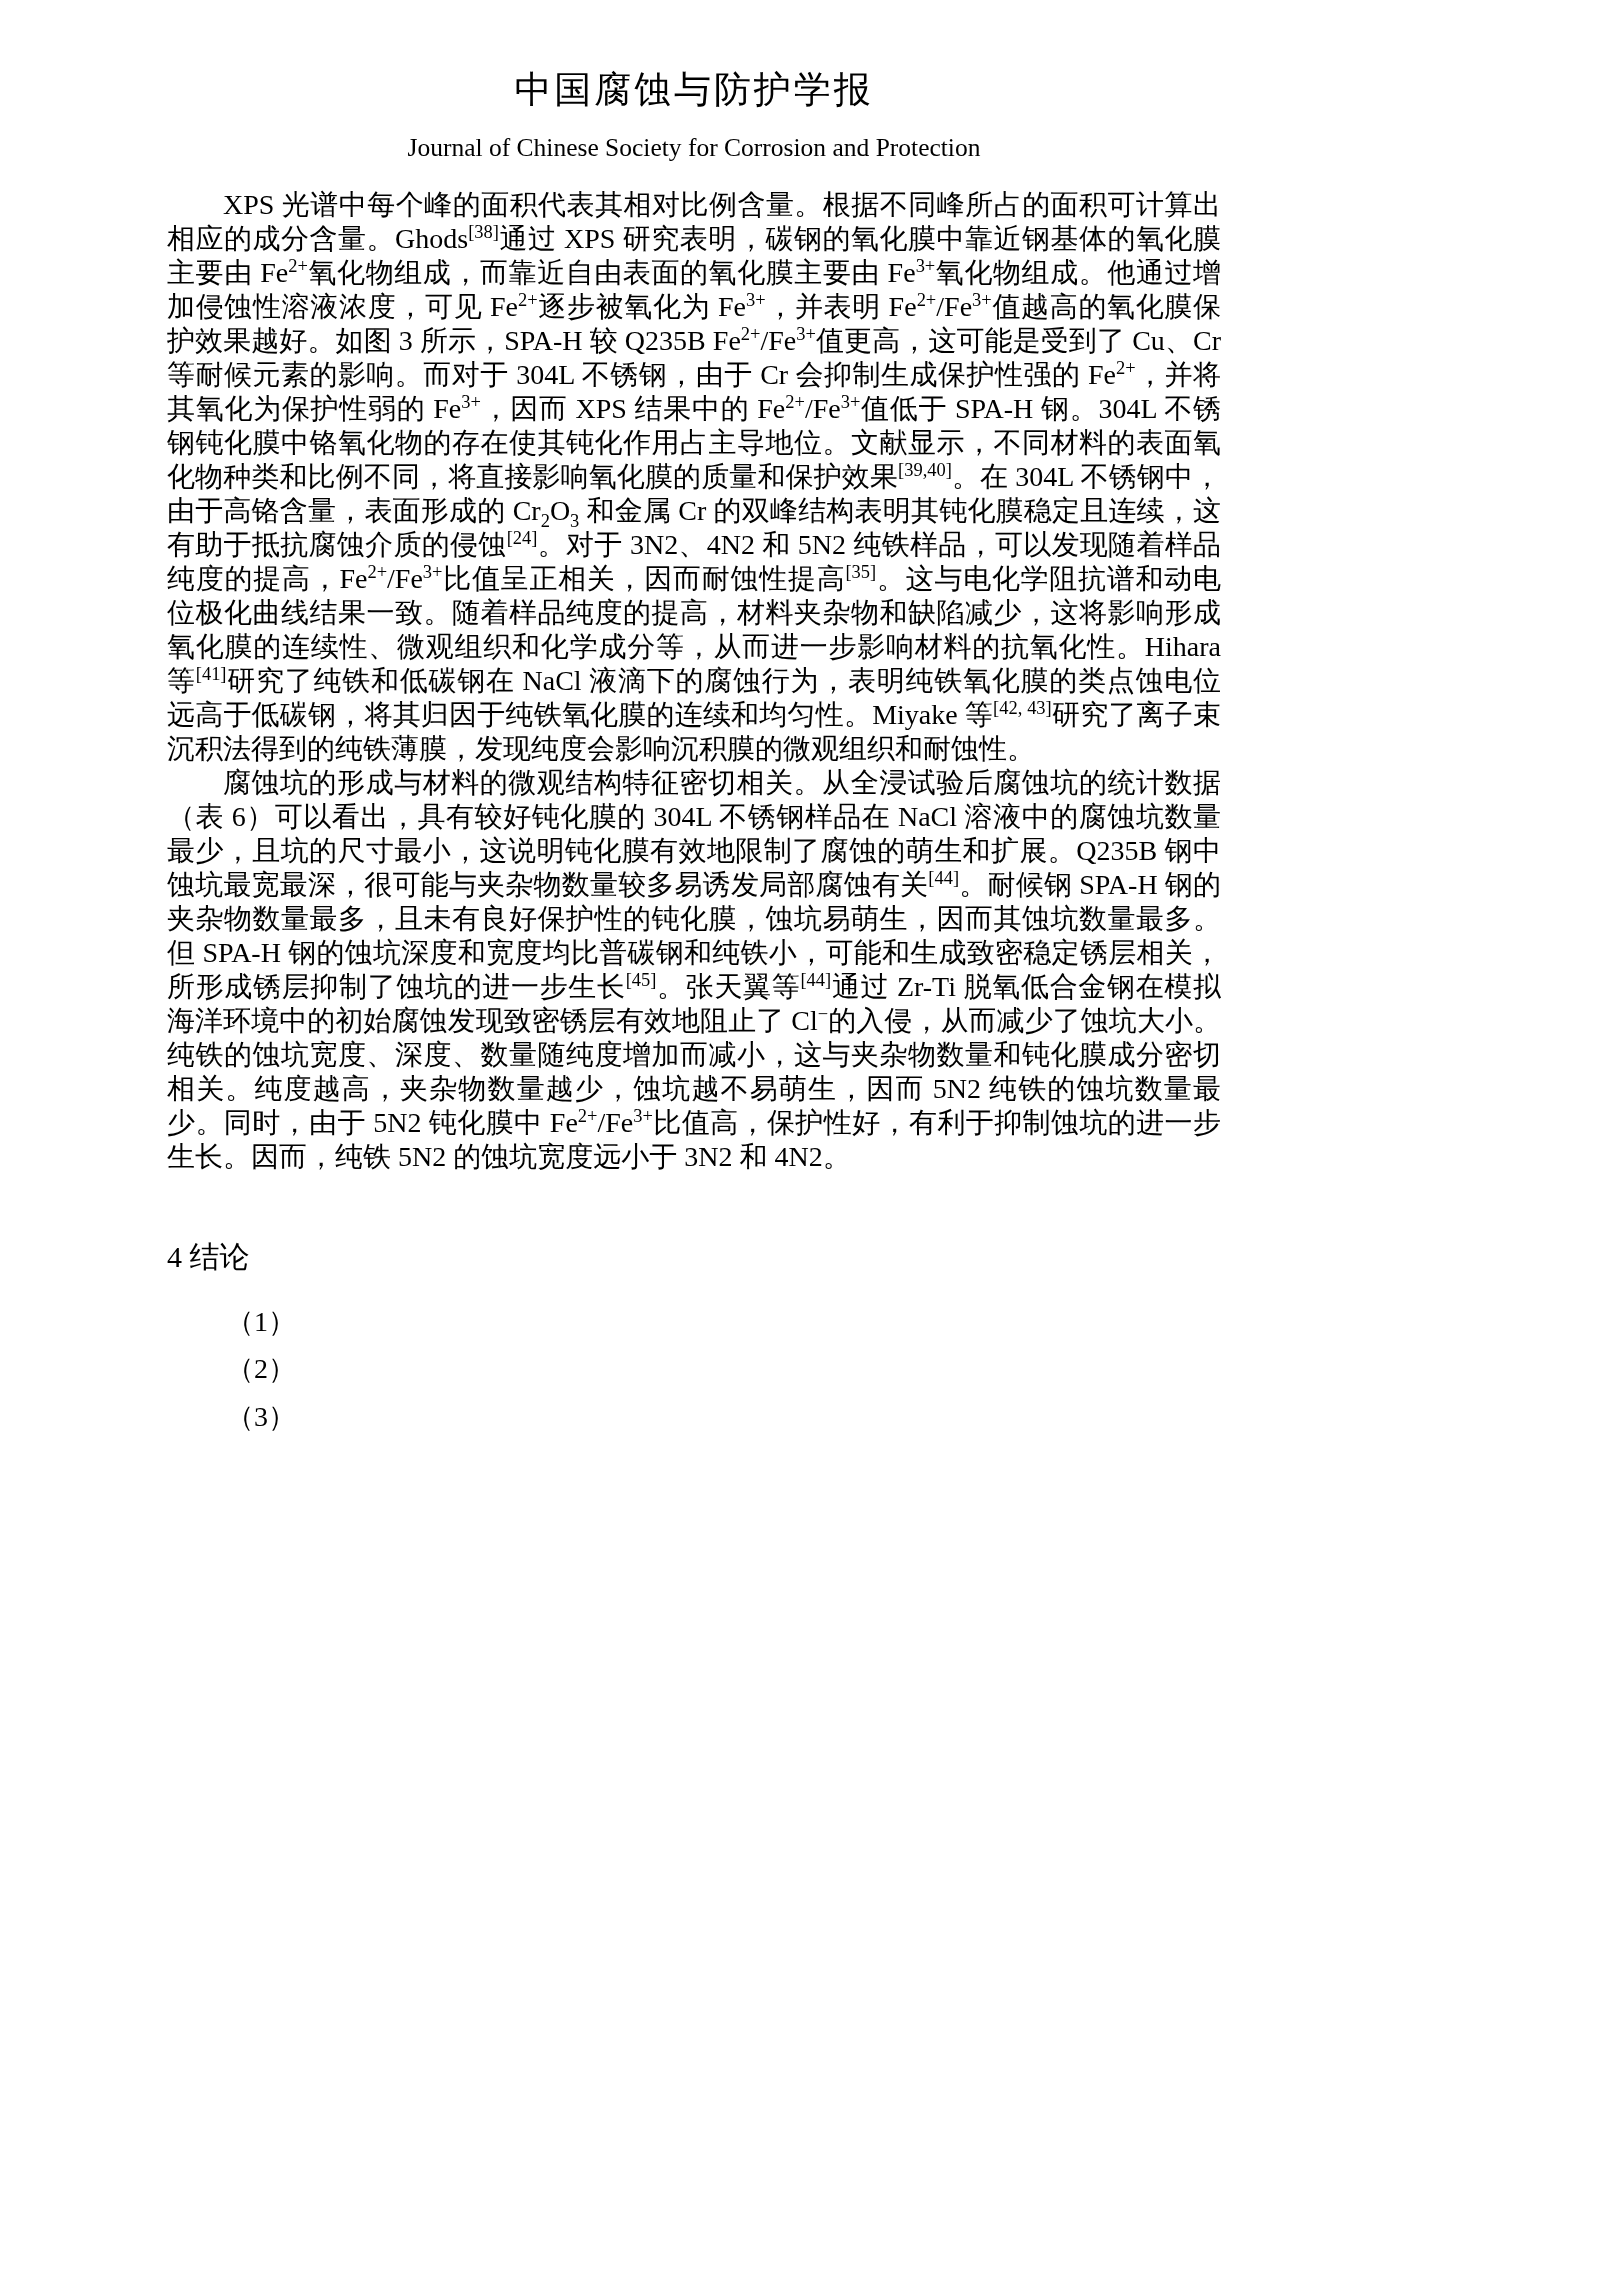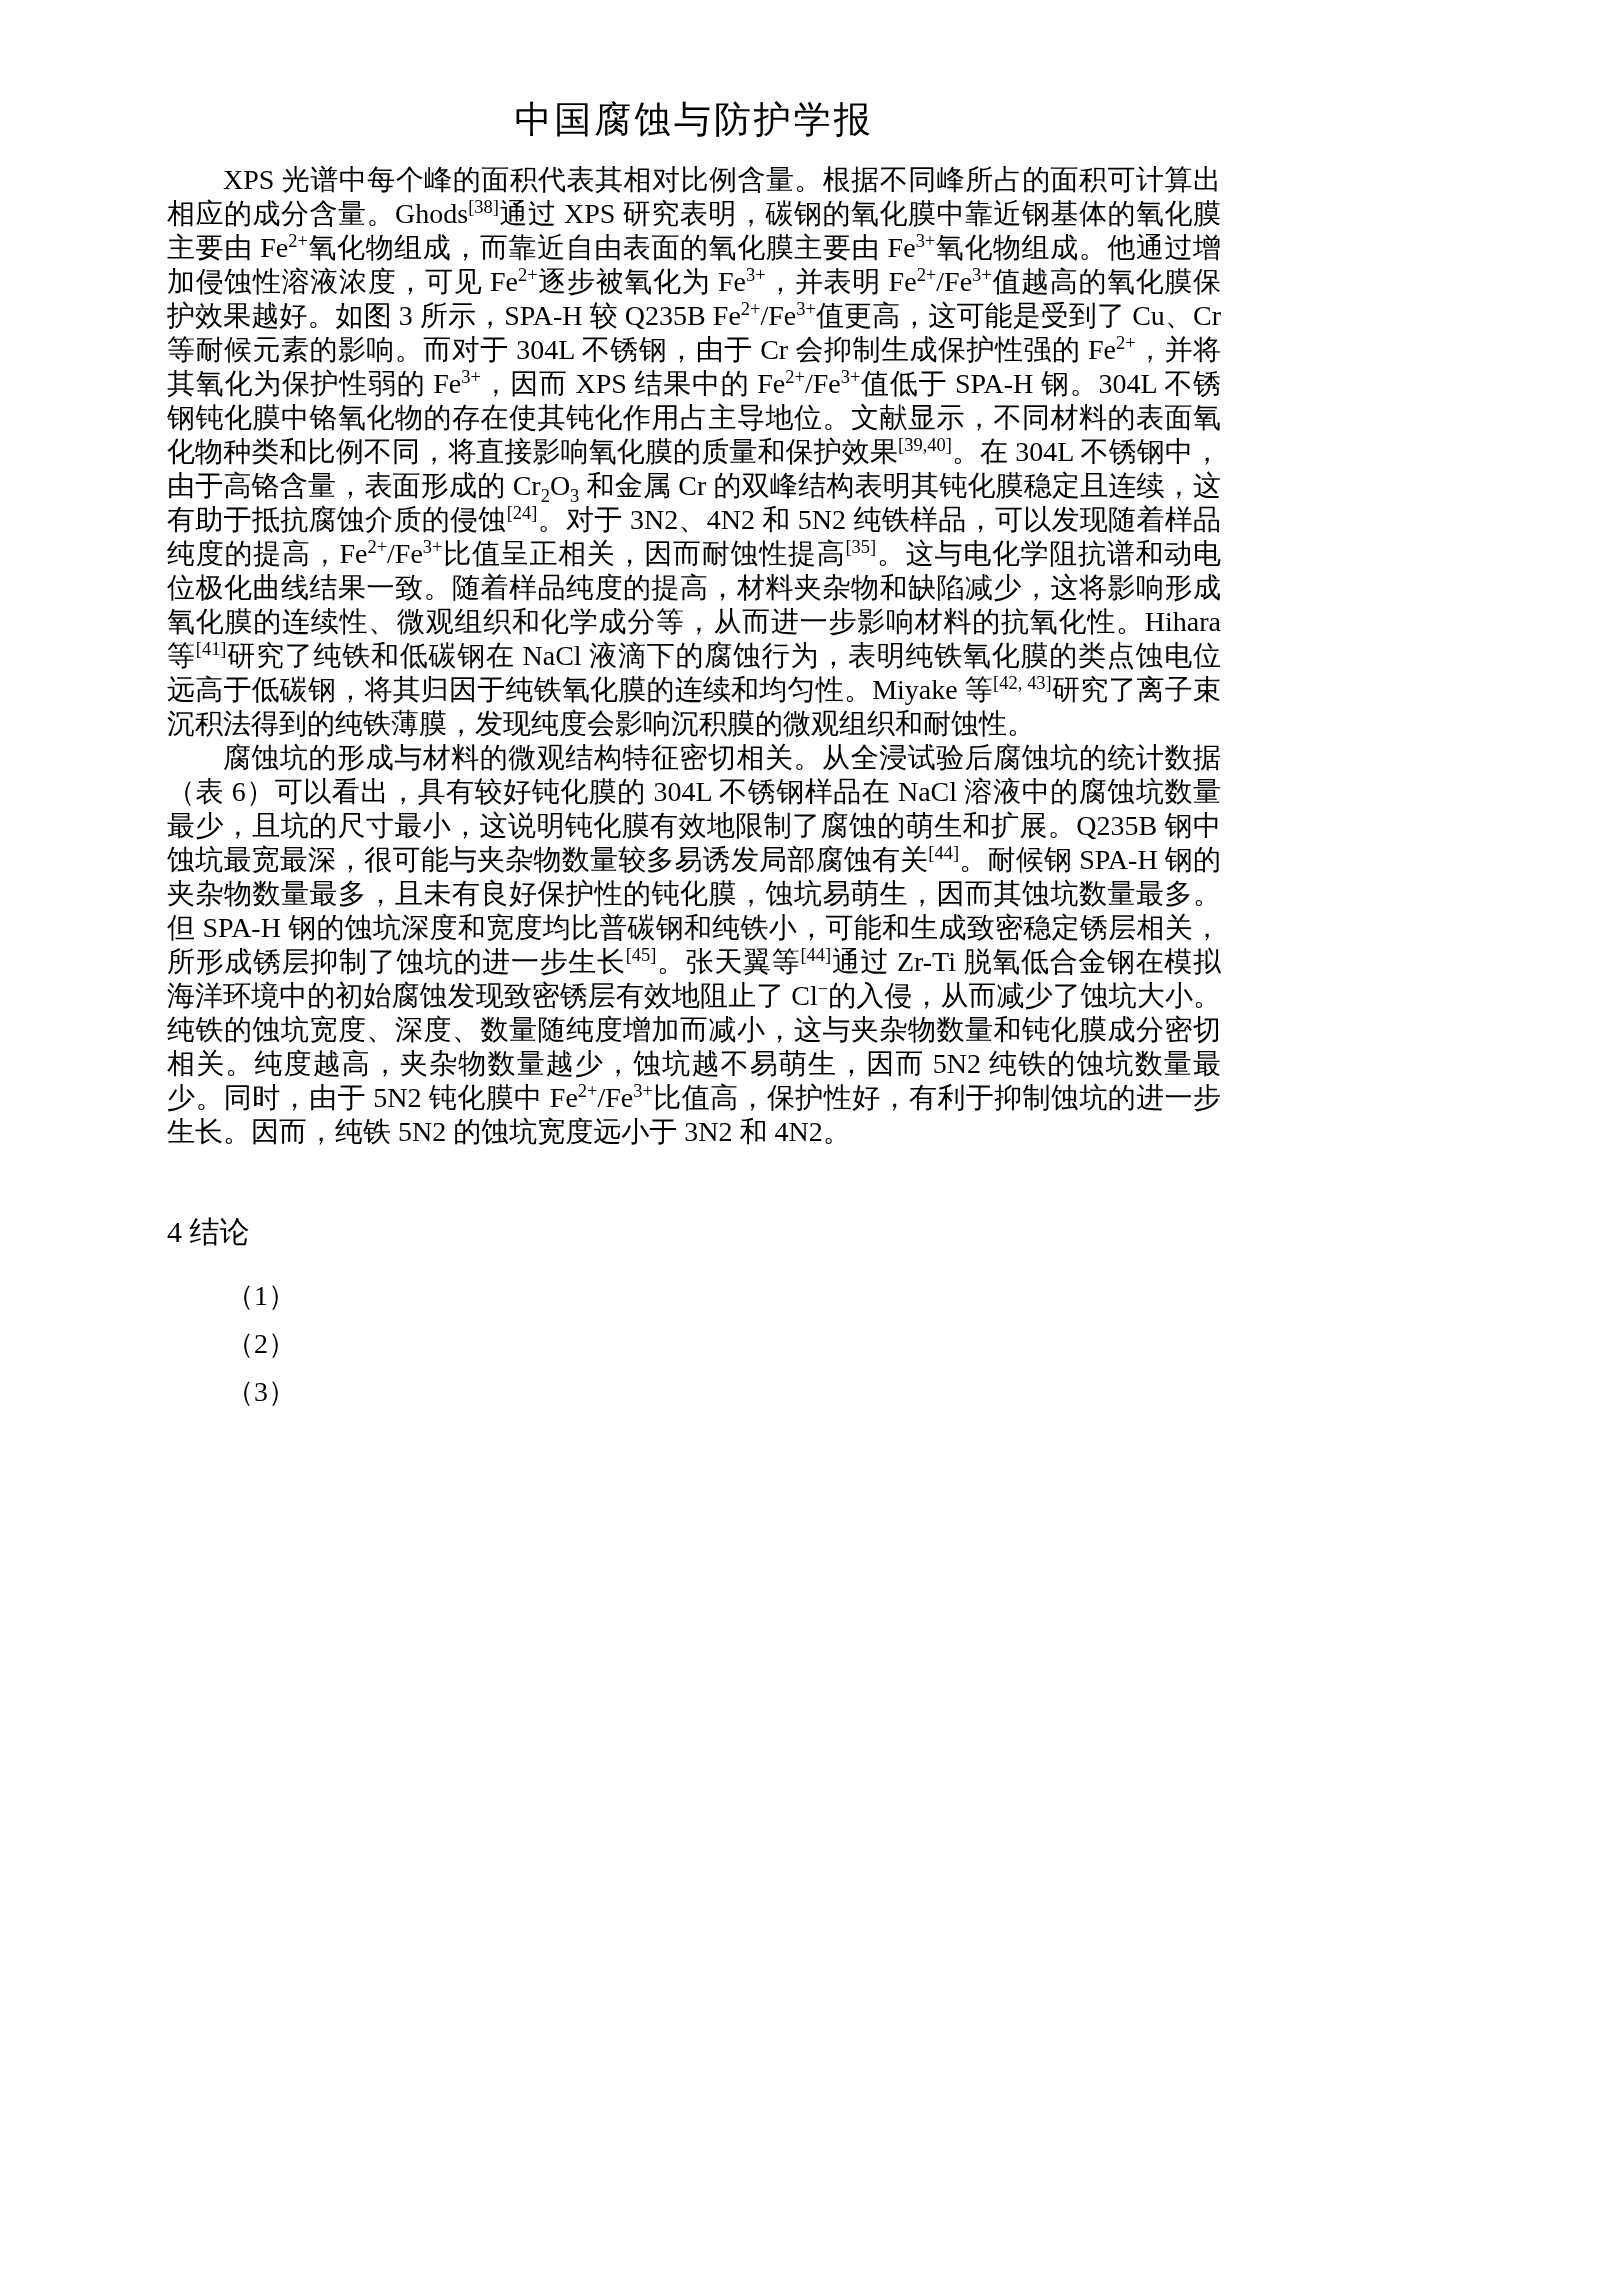--- a/index.html
+++ b/index.html
@@ -9,21 +9,21 @@
     width: 1621px;
     height: 2293px;
     font-family: "Liberation Serif", "DejaVu Serif", serif;
     color: #000000;
     position: relative;
   }
   .page {
     width: 1388px;
     height: 2293px;
     background: #ffffff;
-    padding: 95px 167px 0 167px;
+    padding: 65px 167px 0 167px;
     overflow: hidden;
   }
   .page-header { text-align: center; }
   .title-cn {
     font-size: 37px;
     font-weight: 400;
     letter-spacing: 2.9px;
     margin-bottom: 17.6px;
   }
   .title-en {
@@ -65,20 +65,21 @@
     word-break: break-all;
   }
 </style>
 </head>
 <body>
 
 <div class="page">
 
   <header class="page-header">
     <h1 class="title-cn">中国腐蚀与防护学报</h1>
+    <div class="title-en">Journal of Chinese Society for Corrosion and Protection</div>
   </header>
 
   <main class="page-body">
 
     <p class="para">XPS 光谱中每个峰的面积代表其相对比例含量。根据不同峰所占的面积可计算出相应的成分含量。Ghods<sup>[38]</sup>通过 XPS 研究表明，碳钢的氧化膜中靠近钢基体的氧化膜主要由 Fe<sup>2+</sup>氧化物组成，而靠近自由表面的氧化膜主要由 Fe<sup>3+</sup>氧化物组成。他通过增加侵蚀性溶液浓度，可见 Fe<sup>2+</sup>逐步被氧化为 Fe<sup>3+</sup>，并表明 Fe<sup>2+</sup>/Fe<sup>3+</sup>值越高的氧化膜保护效果越好。如图 3 所示，SPA-H 较 Q235B Fe<sup>2+</sup>/Fe<sup>3+</sup>值更高，这可能是受到了 Cu、Cr 等耐候元素的影响。而对于 304L 不锈钢，由于 Cr 会抑制生成保护性强的 Fe<sup>2+</sup>，并将其氧化为保护性弱的 Fe<sup>3+</sup>，因而 XPS 结果中的 Fe<sup>2+</sup>/Fe<sup>3+</sup>值低于 SPA-H 钢。304L 不锈钢钝化膜中铬氧化物的存在使其钝化作用占主导地位。文献显示，不同材料的表面氧化物种类和比例不同，将直接影响氧化膜的质量和保护效果<sup>[39,40]</sup>。在 304L 不锈钢中，由于高铬含量，表面形成的 Cr<sub>2</sub>O<sub>3</sub> 和金属 Cr 的双峰结构表明其钝化膜稳定且连续，这有助于抵抗腐蚀介质的侵蚀<sup>[24]</sup>。对于 3N2、4N2 和 5N2 纯铁样品，可以发现随着样品纯度的提高，Fe<sup>2+</sup>/Fe<sup>3+</sup>比值呈正相关，因而耐蚀性提高<sup>[35]</sup>。这与电化学阻抗谱和动电位极化曲线结果一致。随着样品纯度的提高，材料夹杂物和缺陷减少，这将影响形成氧化膜的连续性、微观组织和化学成分等，从而进一步影响材料的抗氧化性。Hihara 等<sup>[41]</sup>研究了纯铁和低碳钢在 NaCl 液滴下的腐蚀行为，表明纯铁氧化膜的类点蚀电位远高于低碳钢，将其归因于纯铁氧化膜的连续和均匀性。Miyake 等<sup>[42, 43]</sup>研究了离子束沉积法得到的纯铁薄膜，发现纯度会影响沉积膜的微观组织和耐蚀性。</p>
 
     <p class="para">腐蚀坑的形成与材料的微观结构特征密切相关。从全浸试验后腐蚀坑的统计数据（表 6）可以看出，具有较好钝化膜的 304L 不锈钢样品在 NaCl 溶液中的腐蚀坑数量最少，且坑的尺寸最小，这说明钝化膜有效地限制了腐蚀的萌生和扩展。Q235B 钢中蚀坑最宽最深，很可能与夹杂物数量较多易诱发局部腐蚀有关<sup>[44]</sup>。耐候钢 SPA-H 钢的夹杂物数量最多，且未有良好保护性的钝化膜，蚀坑易萌生，因而其蚀坑数量最多。但 SPA-H 钢的蚀坑深度和宽度均比普碳钢和纯铁小，可能和生成致密稳定锈层相关，所形成锈层抑制了蚀坑的进一步生长<sup>[45]</sup>。张天翼等<sup>[44]</sup>通过 Zr-Ti 脱氧低合金钢在模拟海洋环境中的初始腐蚀发现致密锈层有效地阻止了 Cl<sup>−</sup>的入侵，从而减少了蚀坑大小。纯铁的蚀坑宽度、深度、数量随纯度增加而减小，这与夹杂物数量和钝化膜成分密切相关。纯度越高，夹杂物数量越少，蚀坑越不易萌生，因而 5N2 纯铁的蚀坑数量最少。同时，由于 5N2 钝化膜中 Fe<sup>2+</sup>/Fe<sup>3+</sup>比值高，保护性好，有利于抑制蚀坑的进一步生长。因而，纯铁 5N2 的蚀坑宽度远小于 3N2 和 4N2。</p>
 
     <h2 class="section-heading">4 结论</h2>
 

